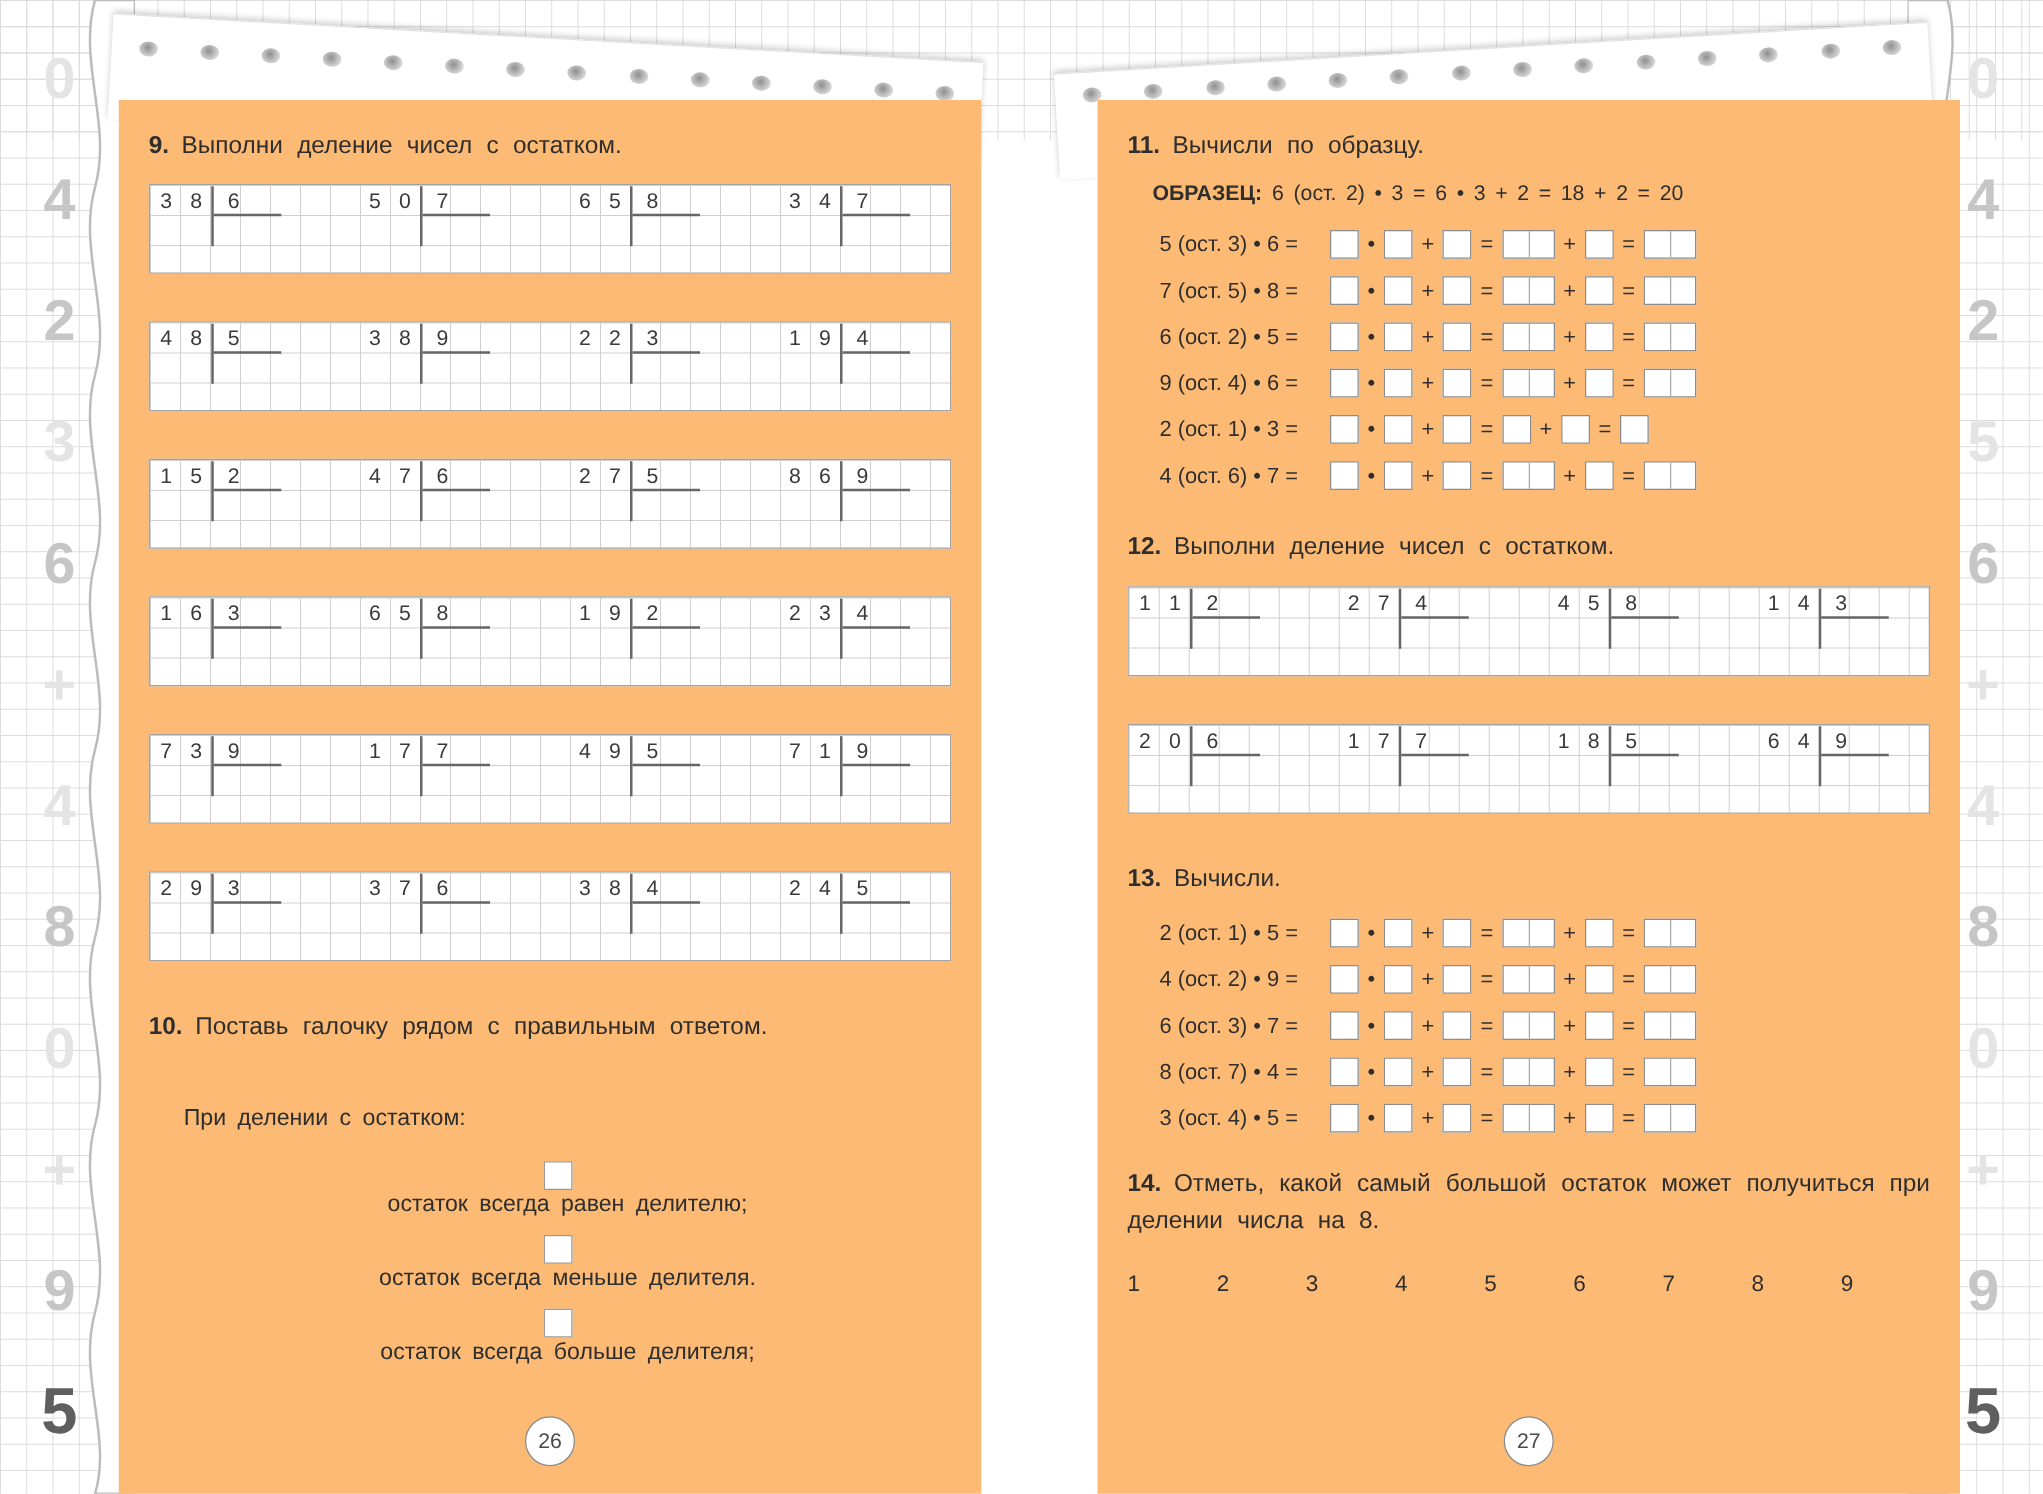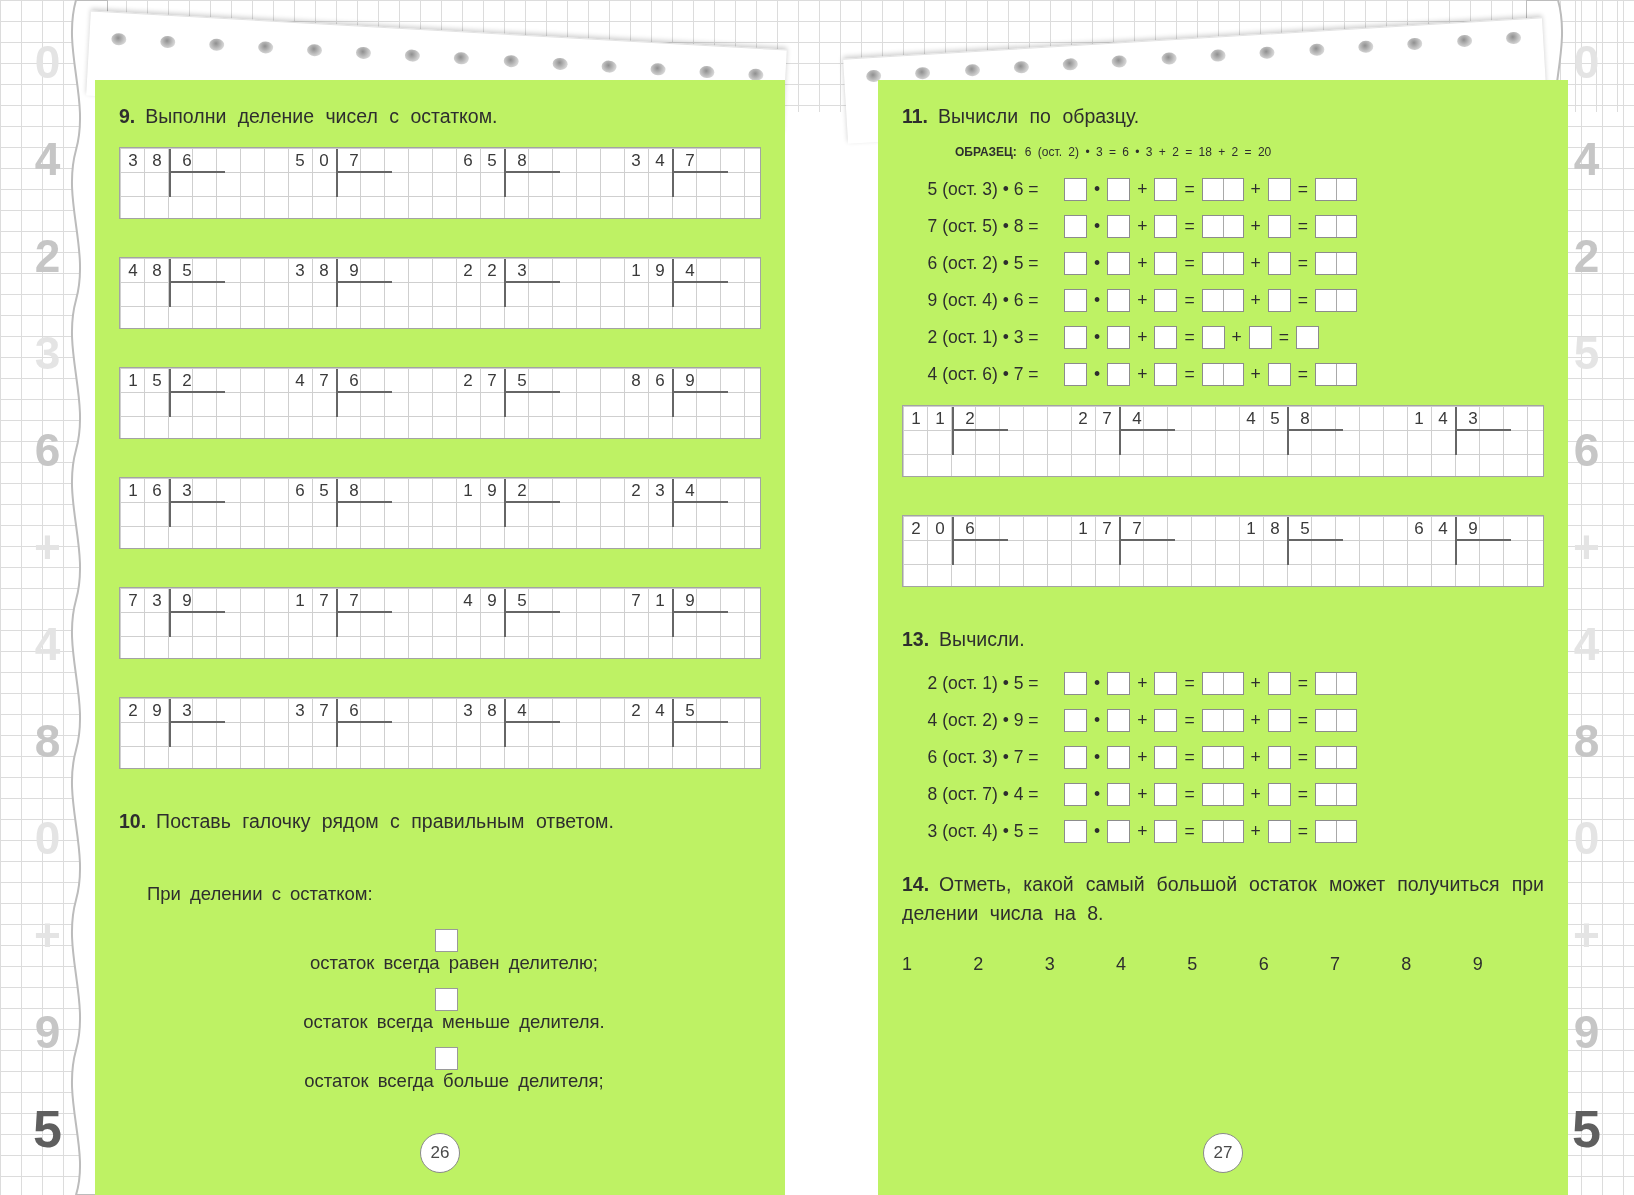--- a/index.html
+++ b/index.html
@@ -26,21 +26,21 @@
   .wave-right { left:1526px; }
   
   .torn { position:absolute; height:85px; background:#fff; z-index:2;
           box-shadow:0 -2px 5px rgba(0,0,0,.20); border-top:1px solid #e3e3e3;
           display:flex; justify-content:space-between; }
   .torn-left  { left:88px;  top:30px; width:697px; transform:rotate(3.2deg);  padding:20px 22px 0; }
   .torn-right { left:845px; top:38px; width:700px; transform:rotate(-3.4deg); padding:12px 22px 0; }
   .hole { width:15px; height:12px; border-radius:50%;
           background:radial-gradient(circle at 45% 40%, #8f8f8f 0%, #c7c7c7 55%, #ececec 95%); }
   
-  .page { position:absolute; top:80px; width:690px; height:1115px; background:#bef264; z-index:3; }
+  .page { position:absolute; top:80px; width:690px; height:1115px; background:#fdba74; z-index:3; }
   .page-left  { left:95px; }
   .page-right { left:878px; }
   .content { padding:22px 24px 0; }
   
   .heading { font-size:19.5px; word-spacing:6px; line-height:1.5; }
   .tnum { font-weight:bold; margin-right:10px; }
   .justify { text-align:justify; }
   
   .strips { margin-top:16px; }
   .strip { position:relative; height:72px; border:1px solid #a3a3a3; background-color:#fff;
@@ -61,21 +61,21 @@
   .corner .digit { margin-left:4px; }
   
   .eqs { margin-top:14px; }
   .eqrow { display:flex; align-items:center; height:29px; margin-bottom:8px; font-size:17.5px; }
   .lead { width:162px; white-space:nowrap;text-align:center; }
   .op { margin:0 7px; color:#2e2e2e; }
   .abox { width:23px; height:23px; border:1.5px solid #8c8c8c; background:#fff; flex:none; }
   .abox.wide { width:42px; position:relative; }
   .abox.wide::after { content:""; position:absolute; left:50%; top:0; bottom:0;
                       border-left:1px solid #a9a9a9; }
-  .sample { margin:14px 0 16px 53px; font-size:12px; word-spacing:3px; white-space:nowrap; }
+  .sample { margin:14px 0 16px 20px; font-size:17px; word-spacing:3px; white-space:nowrap; }
   .sample b { margin-right:8px; }
   
   .subtitle { margin:46px 0 0 28px; font-size:18.5px; word-spacing:4px; }
   .options { margin:24px 0 0 28px; }
   .optrow { display:flex; align-items:center; margin-bottom:14px;flex-direction:column; }
   .cb { width:23px; height:23px; border:1.5px solid #9a9a9a; background:#fff;
         margin-right:15px; flex:none; }
   .optlabel { font-size:18.5px; word-spacing:4px; }
   
   .choices { display:flex; justify-content:space-between; width:92%;
@@ -508,20 +508,23 @@
           <div class="abox"></div>
           <div class="op">=</div>
           <div class="abox wide"></div>
           <div class="op">+</div>
           <div class="abox"></div>
           <div class="op">=</div>
           <div class="abox wide"></div>
         </div>
       </div>
 
+    <div class="heading mt28">
+      <span class="tnum">12.</span><span>Выполни деление чисел с остатком.</span>
+    </div>
     <div class="strips">
         <div class="strip">
           <div class="dprob">
             <div class="dividend">
               <div class="digit">1</div>
               <div class="digit">1</div>
             </div>
             <div class="corner">
               <div class="digit">2</div>
             </div>

